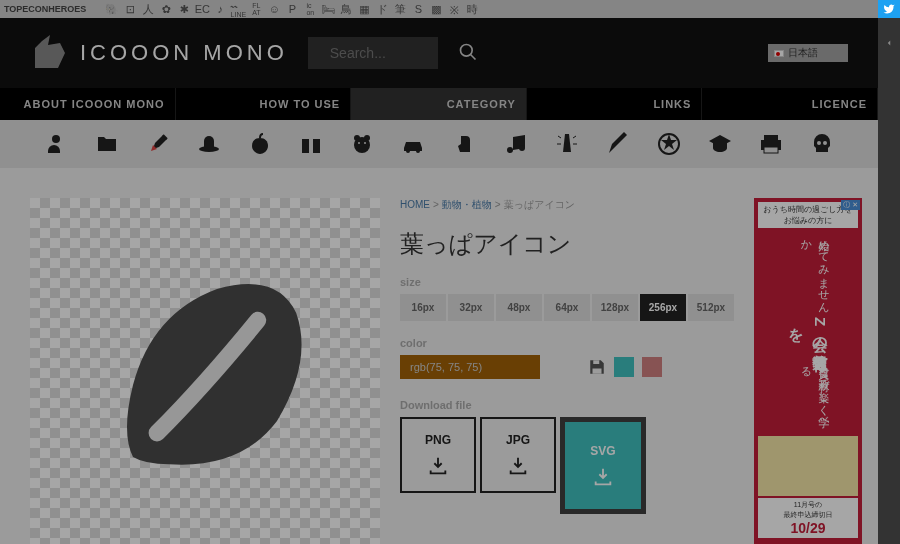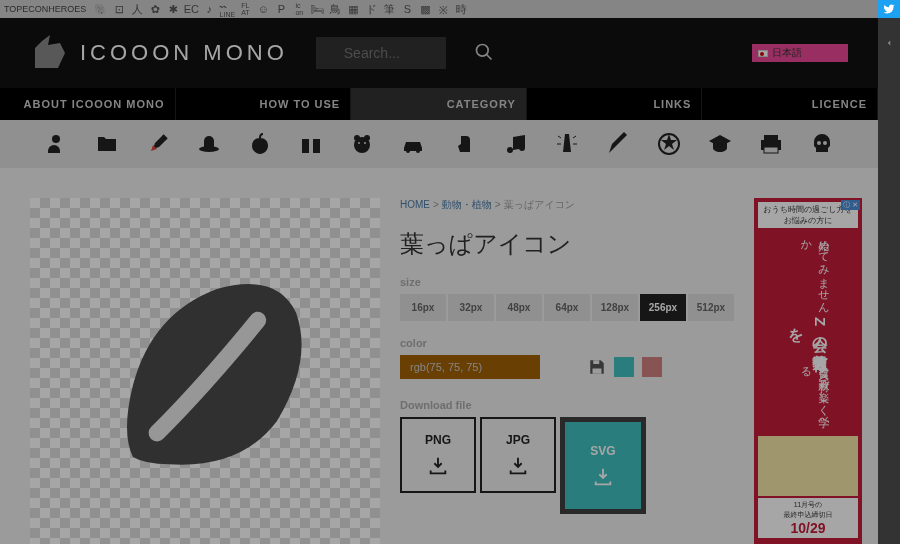--- a/index.html
+++ b/index.html
@@ -1,33 +1,33 @@
 <!DOCTYPE html>
 <html><head>
 <meta charset="utf-8">
 <style>
 *{margin:0;padding:0;box-sizing:border-box;font-family:Arial,sans-serif}
 body{background:#1a1a1a;width:900px;height:544px;overflow:hidden;position:relative}
 .overlay{position:absolute;top:0;left:0;right:0;bottom:0;background:rgba(0,0,0,0.35);z-index:100;pointer-events:none}
 .topbar{background:#ccc;height:18px;display:flex;align-items:center;padding:0 4px;font-size:9px;color:#444}
-.topbar .brand{font-weight:normal;margin-right:6px}
+.topbar .brand{font-weight:bold;margin-right:17px}
 .topbar .ticon{width:16px;height:16px;display:inline-flex;align-items:center;justify-content:center;margin:0 1px;font-size:11px;color:#555}
 .twitter{position:absolute;top:0;right:0;width:22px;height:18px;background:#1da1f2;display:flex;align-items:center;justify-content:center;z-index:200}
 .twitter svg{width:12px;height:12px;fill:#fff}
 .sidebar{position:absolute;top:18px;right:0;bottom:0;width:22px;background:#333;display:flex;align-items:flex-start;justify-content:center;padding-top:20px;z-index:200}
 .sidebar svg{width:10px;height:10px;fill:#888}
 .main{margin-right:22px}
-.header{background:#111;padding:15px 30px;display:flex;align-items:center;gap:28px}
+.header{background:#111;padding:15px 30px;display:flex;align-items:center;gap:20px}
 .logo{display:flex;align-items:center;gap:10px}
 .logo-icon{width:40px;height:40px}
 .logo-text{color:#fff;font-size:22px;letter-spacing:4px;font-weight:300}
-.search{background:#333;border:none;padding:8px 28px;color:#888;font-size:14px;width:130px}
+.search{background:#333;border:none;padding:8px 22px;color:#888;font-size:14px;width:130px}
 .search-btn{background:none;border:none;cursor:pointer}
 .search-btn svg{width:20px;height:20px;fill:#ccc}
-.lang{margin-left:auto;background:#ec4899;color:#333;font-size:10px;padding:2px 6px;display:flex;align-items:center;gap:4px;width:96px}
+.lang{margin-left:auto;background:#a3a3a3;color:#333;font-size:10px;padding:2px 6px;display:flex;align-items:center;gap:4px;width:80px}
 .lang .flag{width:10px;height:7px;background:#fff;border:1px solid #ccc;position:relative}
 .lang .flag::after{content:"";position:absolute;top:1px;left:1px;width:4px;height:4px;background:#d00;border-radius:50%}
 .nav{background:#000;display:flex}
 .nav-item{flex:1;text-align:right;padding:10px;color:#ccc;font-size:11px;font-weight:bold;letter-spacing:1px;border-right:1px solid #222}
 .nav-item.active{background:#333}
 .iconbar{background:#ddd;padding:10px 30px;display:flex;justify-content:space-around;align-items:center}
 .iconbar .cat-icon{width:28px;height:28px;display:flex;align-items:center;justify-content:center}
 .iconbar svg{width:24px;height:24px;fill:#222}
 .content{background:#eee;padding:30px;display:flex;gap:20px;min-height:400px}
 .preview{width:350px;height:350px;background:repeating-conic-gradient(#ddd 0 25%,#fff 0 50%) 0 0/20px 20px;display:flex;align-items:center;justify-content:center;flex-shrink:0}

